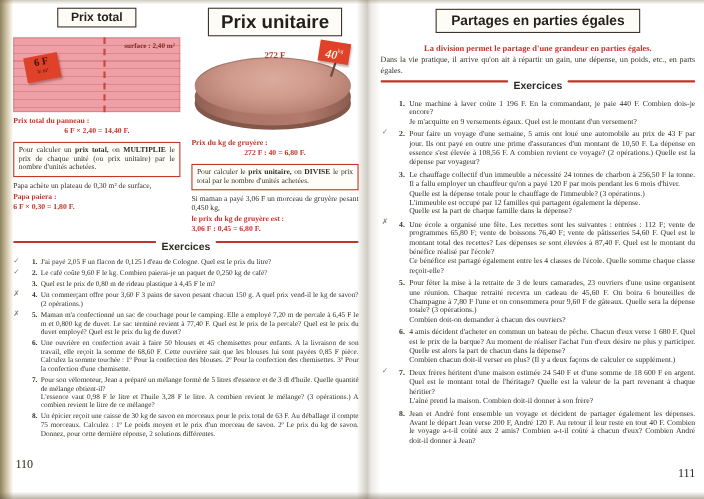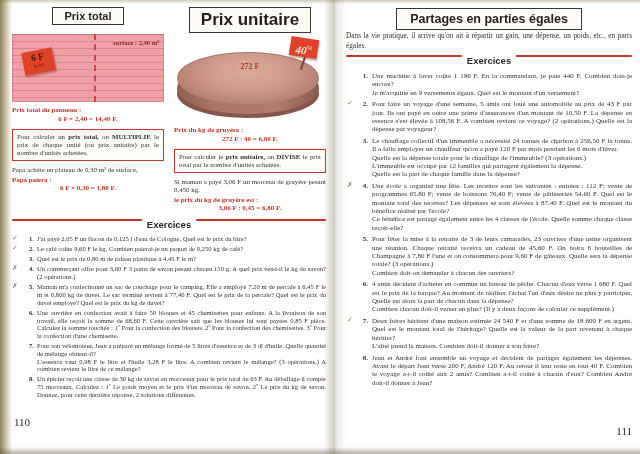--- a/index.html
+++ b/index.html
@@ -61,38 +61,38 @@
   .cheesewrap { position:relative; margin-top:7px; width:152px; height:82px; }
   .cheese-under { position:absolute; left:3px; top:30px; width:142px; height:48px;
                   border-radius:50%; background:#84574b; }
   .cheese-side { position:absolute; left:3px; top:22px; width:142px; height:52px;
                  border-radius:50%;
                  background:linear-gradient(90deg,#8f6053 0%,#aa7466 25%,#b27b6d 70%,#8a5c50 100%); }
   .cheese-top { position:absolute; left:3px; top:12px; width:142px; height:52px;
                 border-radius:50%;
                 background:radial-gradient(ellipse at 50% 38%, #dcab9e 0%, #cf9a8c 40%, #b37c6e 78%, #96665a 100%);
                 box-shadow:0 1px 0 rgba(60,30,20,.25) inset; }
-  .price272 { position:absolute; left:0; right:0; top:22px; text-align:center;
+  .price272 { position:absolute; left:0; right:0; top:6px; text-align:center;
               font-size:8px; font-weight:bold; color:#b2372a; }
   .tag40 { position:absolute; right:8px; top:-2px; width:28px; height:19px;
            background:#e04129; transform:rotate(9deg);
            box-shadow:1px 2px 2px rgba(80,20,10,.35);
            color:#fbeede; text-align:center; line-height:17px; }
   .tag40 .b { font-size:11px; font-weight:bold; font-style:italic; }
   .tag40 .s { font-size:5px; vertical-align:super; }
   .tagstick { position:absolute; right:22px; top:16px; width:2px; height:14px;
               background:#6e4a3e; transform:rotate(18deg); }
 
   .cap { margin-top:4px; font-size:7px; font-weight:bold; line-height:8.5px; }
   .cap-f { text-align:center; font-size:7px; font-weight:bold; }
   .rulebox { border:1px solid #c0392b; margin-top:6px; padding:3px 4px;
              font-size:6.9px; line-height:8.3px; text-align:justify; background:rgba(252,248,236,.35); }
   .exmpl { margin-top:5px; font-size:6.9px; line-height:8.3px; text-align:justify; }
   .exmpl-lbl { font-size:6.9px; font-weight:bold; margin-top:1px; }
-  .exmpl-f { text-align:center; font-size:7px; font-weight:bold; margin-top:1px; }
+  .exmpl-f { text-align:left; font-size:7px; font-weight:bold; margin-top:1px; }
 
   .page-l .exdivider { margin-top:7px; }
   .exlist-l { margin-top:5px; padding-left:9px; }
   .exlist-l .ex { font-size:6.6px; line-height:7.7px; margin-bottom:2.5px; }
   .exlist-l .num { width:13px; margin-right:3px; }
   .pagenum-l { left:2px; bottom:26px; }
 
   
   .page-r .titlebox { margin:8px auto 0; font-size:12.5px; padding:3px 13px; }
   .lead { margin-top:9px; text-align:center; color:#bf3629; font-weight:bold; font-size:7.7px; }
@@ -206,20 +206,21 @@
         </div>
     </div>
 
     <div class="pagenum pagenum-l">110</div>
   </div>
 
   <div class="page page-r">
     <div class="titlebox">
       <span>Partages en parties égales</span>
     </div>
+    <div class="lead">La division permet le partage d'une grandeur en parties égales.</div>
     <div class="intro">Dans la vie pratique, il arrive qu'on ait à répartir un gain, une dépense, un poids, etc., en parts égales.</div>
 
     <div class="exdivider">
       <span class="ln"></span>
       <span class="wd">Exercices</span>
       <span class="ln"></span>
     </div>
 
     <div class="exlist-r">
       <div class="ex">

